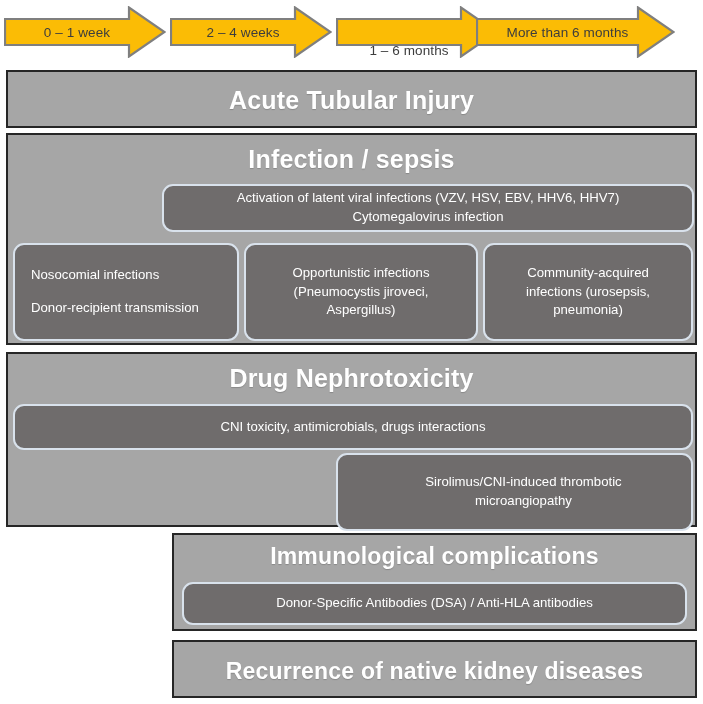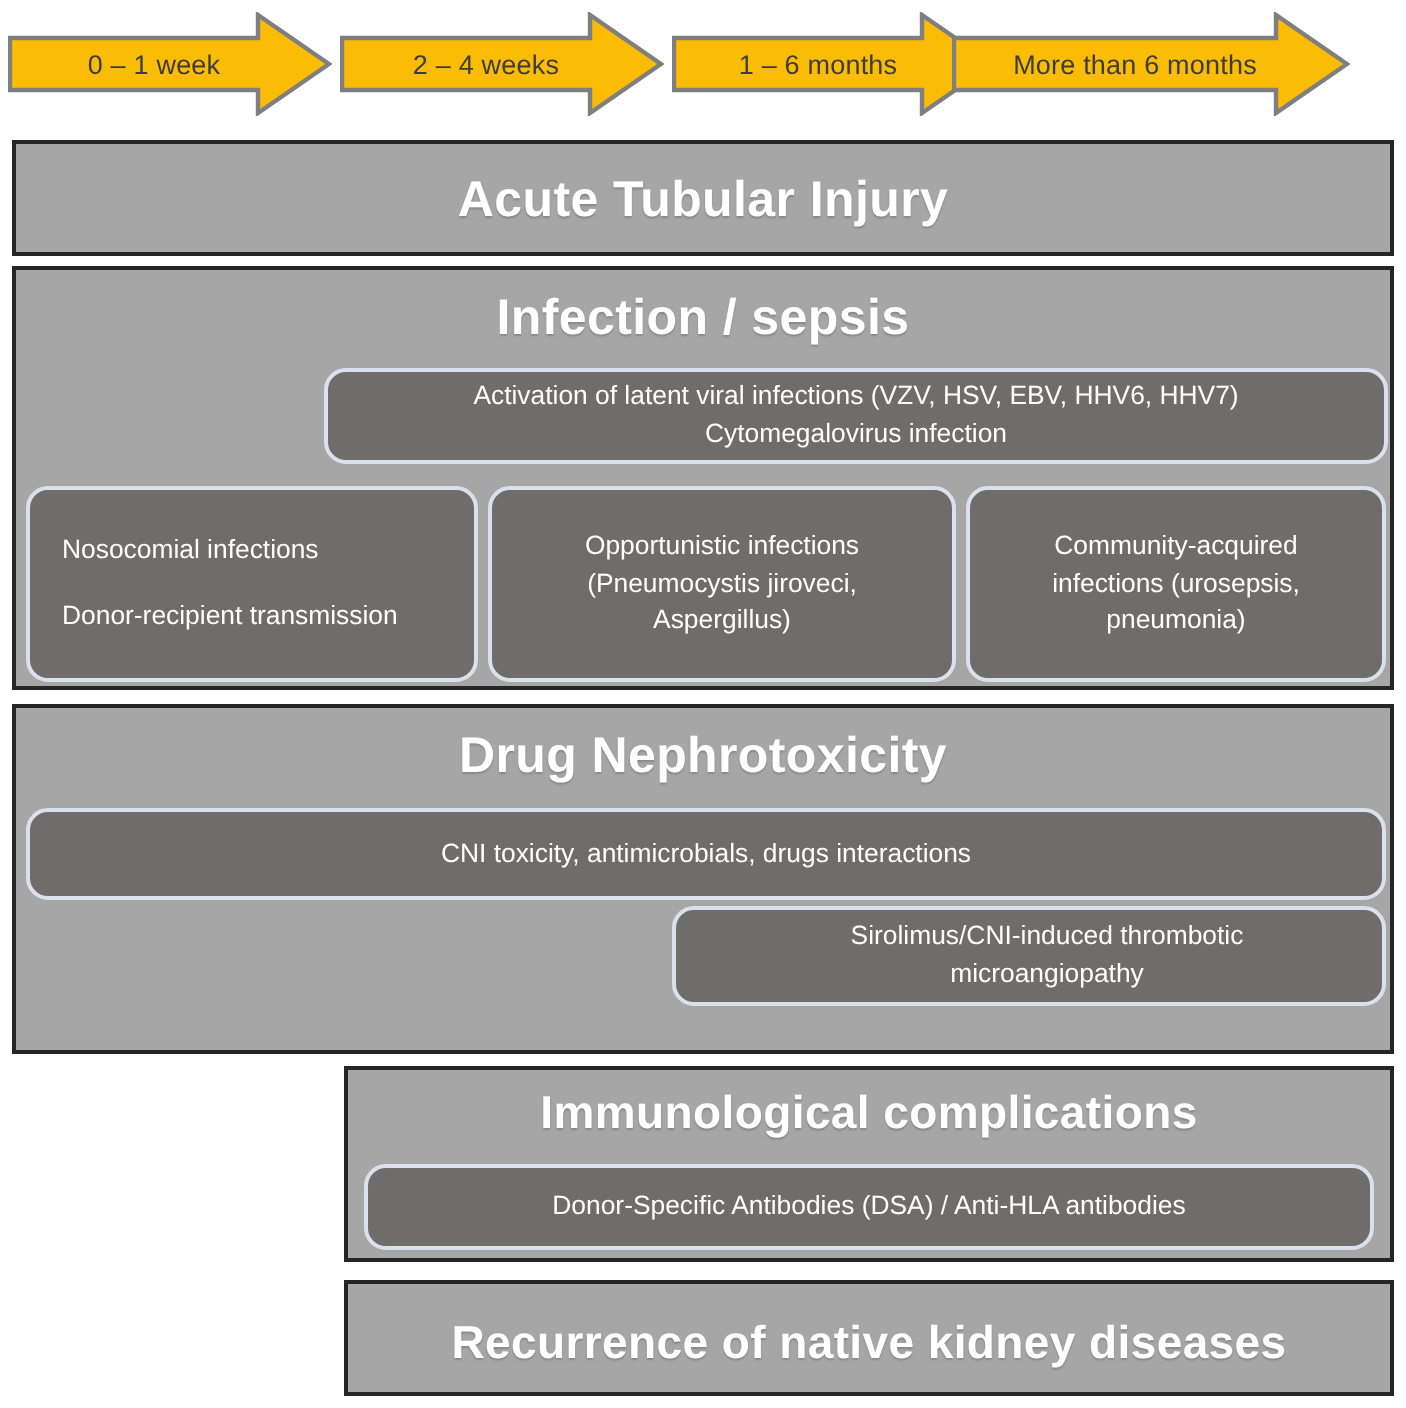--- a/index.html
+++ b/index.html
@@ -117,21 +117,21 @@
       <span class="arrow-label">0 – 1 week</span>
     </div>
 
     <div class="arrow" style="left:170px; width:162px;">
       <svg class="arrow-shape" viewBox="0 0 162 52" preserveAspectRatio="none">
         <polygon points="1,13 125,13 125,1.5 160.5,26 125,50.5 125,39 1,39" fill="#FBBC05" stroke="#7f7f7f" stroke-width="2.2" stroke-linejoin="miter"></polygon>
       </svg>
       <span class="arrow-label">2 – 4 weeks</span>
     </div>
 
-    <div class="arrow" style="left:336px; width:162px;">
+    <div class="arrow" style="left:336px; width:162px;align-items:flex-end;">
       <svg class="arrow-shape" viewBox="0 0 162 52" preserveAspectRatio="none">
         <polygon points="1,13 125,13 125,1.5 160.5,26 125,50.5 125,39 1,39" fill="#FBBC05" stroke="#7f7f7f" stroke-width="2.2" stroke-linejoin="miter"></polygon>
       </svg>
       <span class="arrow-label">1 – 6 months</span>
     </div>
 
     <div class="arrow" style="left:476px; width:199px;">
       <svg class="arrow-shape" viewBox="0 0 199 52" preserveAspectRatio="none">
         <polygon points="1,13 162,13 162,1.5 197.5,26 162,50.5 162,39 1,39" fill="#FBBC05" stroke="#7f7f7f" stroke-width="2.2" stroke-linejoin="miter"></polygon>
       </svg>
@@ -170,21 +170,21 @@
     </div>
   </div>
 
   <div class="section" style="left:6px; top:352px; width:691px; height:175px;">
     <div class="section-title t-drug">Drug Nephrotoxicity</div>
 
     <div class="inner-box" style="left:5px; top:50px; width:680px; height:46px;">
       <span class="line">CNI toxicity, antimicrobials, drugs interactions</span>
     </div>
 
-    <div class="inner-box" style="left:328px; top:99px; width:357px; height:50px;padding-left:28px;">
+    <div class="inner-box" style="left:328px; top:99px; width:357px; height:78px;padding-left:28px;">
       <span class="line">Sirolimus/CNI-induced thrombotic</span>
       <span class="line">microangiopathy</span>
     </div>
   </div>
 
   <div class="section" style="left:172px; top:533px; width:525px; height:98px;">
     <div class="section-title t-immu">Immunological complications</div>
 
     <div class="inner-box" style="left:8px; top:47px; width:505px; height:43px;">
       <span class="line">Donor-Specific Antibodies (DSA) / Anti-HLA antibodies</span>

